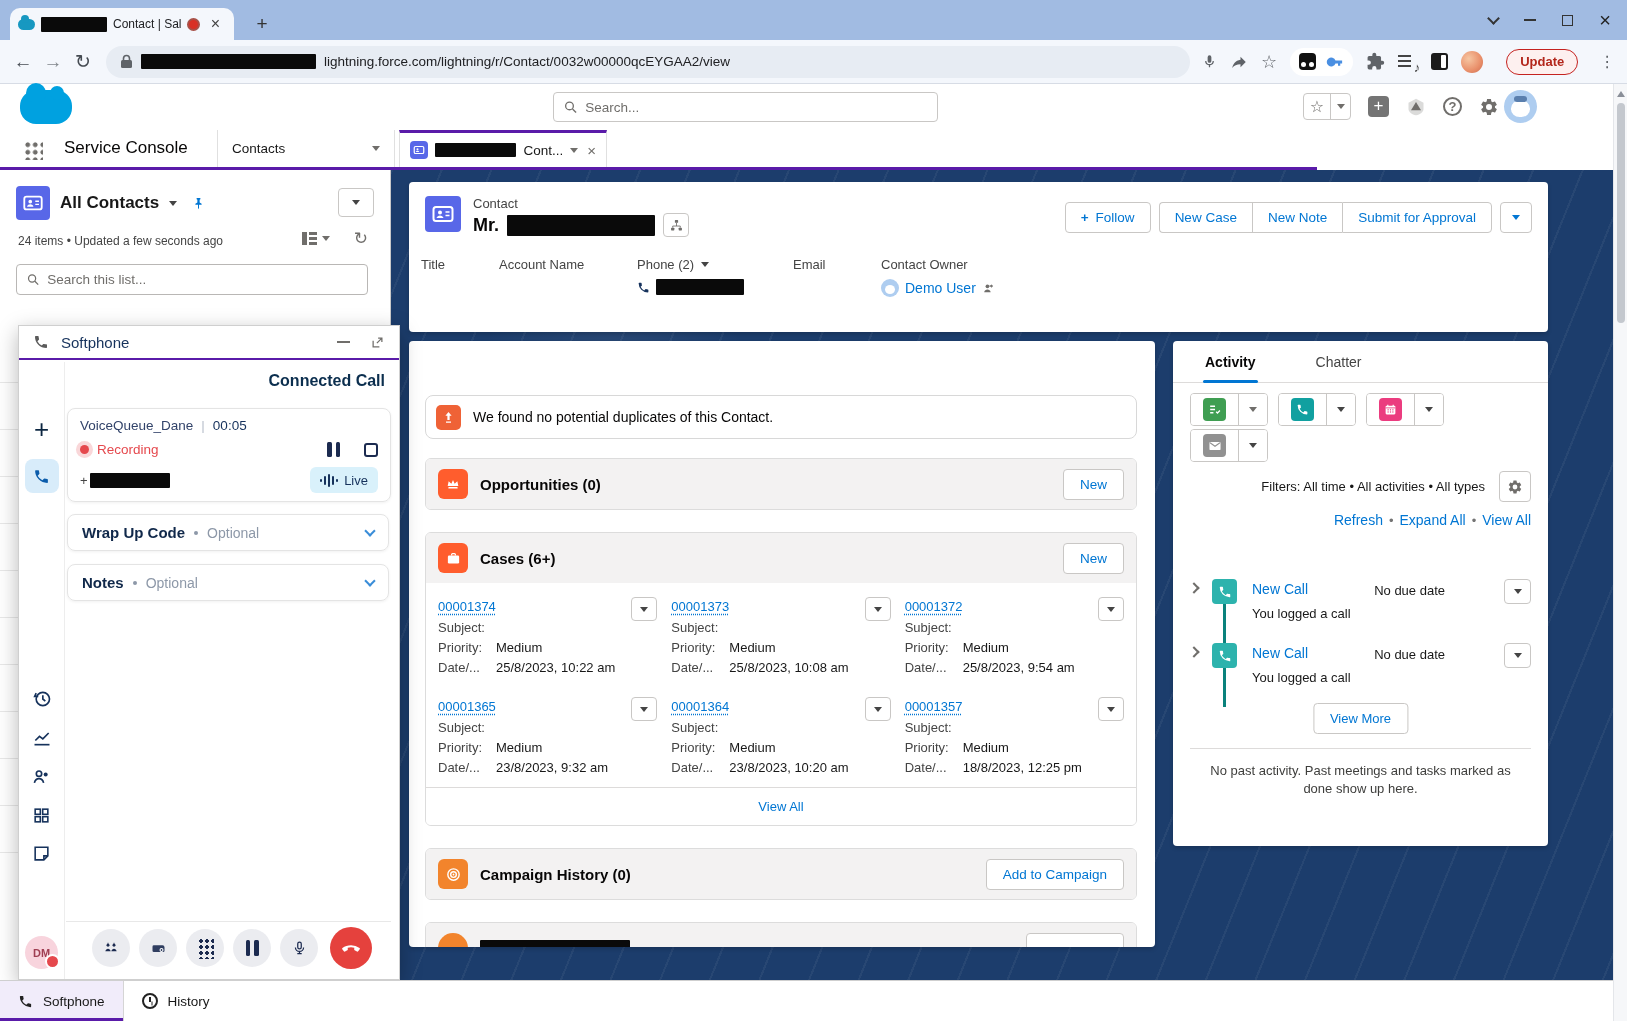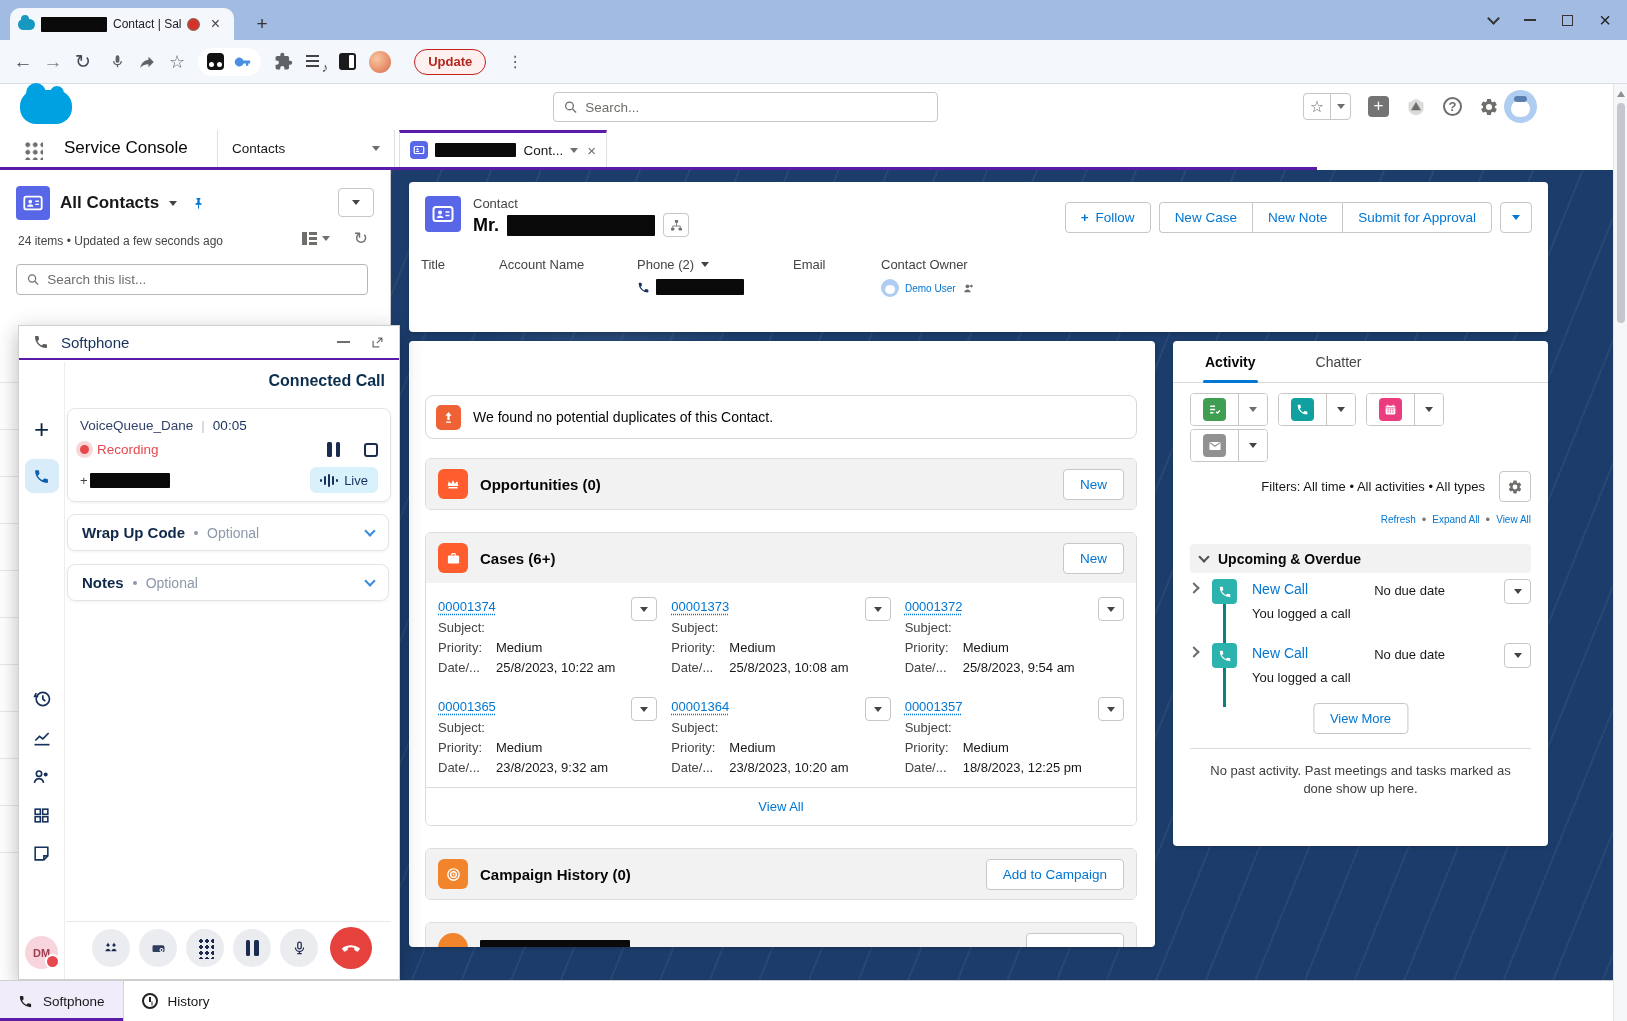--- a/index.html
+++ b/index.html
@@ -165,21 +165,21 @@
   .btn.dd{width:32px;padding:0;border-radius:4px;margin-left:8px}
   .hc-fields{display:flex;padding:20px 16px 0 12px}
   .hfield{display:flex;flex-direction:column;gap:7px}
   .hfield .lab{font-size:13px;color:#444}
   .hf-title{width:78px}.hf-acct{width:138px}.hf-phone{width:156px}.hf-email{width:88px}.hf-owner{width:210px}
   .phonelab{display:flex;align-items:center;gap:7px}
   .phoneval{display:flex;align-items:center;gap:6px}
   .ownerval{display:flex;align-items:center;gap:6px}
   .minastro{width:18px;height:18px;border-radius:50%;background:#aecdf0;position:relative;overflow:hidden}
   .minastro::before{content:"";position:absolute;left:4px;top:6px;width:10px;height:9px;background:#fff;border-radius:50%}
-  .link{color:#0176d3;font-size:10px;text-decoration:none}
+  .link{color:#0176d3;font-size:14px;text-decoration:none}
 
   
   .tabsrow{display:flex;align-items:flex-end;height:42px;border-bottom:1px solid #dddbda;padding:0 16px;gap:46px}
   .tabitem{font-size:14px;color:#444;padding:0 2px 12px 2px;position:relative}
   .tabitem.active{font-weight:700;color:#080707}
   .tabitem.active::after{content:"";position:absolute;left:0;right:0;bottom:-1px;height:3px;background:#0176d3;border-radius:2px}
 
   
   .dupcard{position:absolute;left:16px;right:18px;top:54px;height:44px;border:1px solid #d8d8d8;border-radius:8px;display:flex;align-items:center;gap:12px;padding:0 10px}
   .duptext{font-size:14px;font-weight:400;color:#080707}
@@ -255,20 +255,28 @@
       <span class="wc-min"></span>
       <span class="wc-max"></span>
       <span class="wc-x">×</span>
     </div>
   </div>
 
   <div class="abs toolbar">
     <span class="navglyph" style="margin-left:8px">←</span>
     <span class="navglyph fwd">→</span>
     <span class="navglyph">↻</span>
+    <div class="urlbar">
+      <svg width="13" height="15" viewBox="0 0 13 15">
+          <rect x="1" y="6" width="11" height="8" rx="1.5" fill="#5f6368"></rect>
+          <path d="M3.5 6V4.5a3 3 0 0 1 6 0V6" fill="none" stroke="#5f6368" stroke-width="1.6"></path>
+        </svg>
+      <span class="redact" style="width:175px;height:15px"></span>
+      <span class="urltext">lightning.force.com/lightning/r/Contact/0032w00000qcEYGAA2/view</span>
+    </div>
     <div class="tb-icons">
       <svg width="15" height="19" viewBox="0 0 24 24" fill="#5f6368">
           <path d="M12 14a3 3 0 0 0 3-3V5a3 3 0 0 0-6 0v6a3 3 0 0 0 3 3zm5-3a5 5 0 0 1-10 0H5a7 7 0 0 0 6 6.92V21h2v-3.08A7 7 0 0 0 19 11h-2z"></path>
         </svg>
       <svg width="18" height="18" viewBox="0 0 24 24" fill="#5f6368">
           <path d="M14 9V5l7 7-7 7v-4.1c-5 0-8.5 1.6-11 5.1 1-5 4-10 11-11z"></path>
         </svg>
       <span style="font-size:18px;color:#5f6368">☆</span>
       <div class="extpill">
         <span class="ext1"></span>
@@ -720,24 +728,20 @@
         </span>
       </div>
       <div class="linksrow">
         <a class="link">Refresh</a>
         <span class="b">•</span>
         <a class="link">Expand All</a>
         <span class="b">•</span>
         <a class="link">View All</a>
       </div>
 
-      <div class="upband">
-        <span class="chev gray" style="margin-top:-4px"></span>
-        <b>Upcoming &amp; Overdue</b>
-      </div>
 
       <div class="tl-line" style="top:262px;height:40px"></div>
       <div class="tl-line" style="top:326px;height:40px"></div>
 
       <div class="tlitem" style="top:236px">
         <span class="tl-chev chev r"></span>
         <span class="tl-icon">
           <svg width="14" height="14" viewBox="0 0 24 24" fill="#fff">
               <path d="M6.62 10.79a15.05 15.05 0 0 0 6.59 6.59l2.2-2.2a1 1 0 0 1 1.01-.24c1.13.37 2.33.57 3.58.57a1 1 0 0 1 1 1V20a1 1 0 0 1-1 1A17 17 0 0 1 3 4a1 1 0 0 1 1-1h3.5a1 1 0 0 1 1 1c0 1.25.2 2.45.57 3.58a1 1 0 0 1-.25 1.01z"></path>
             </svg>

